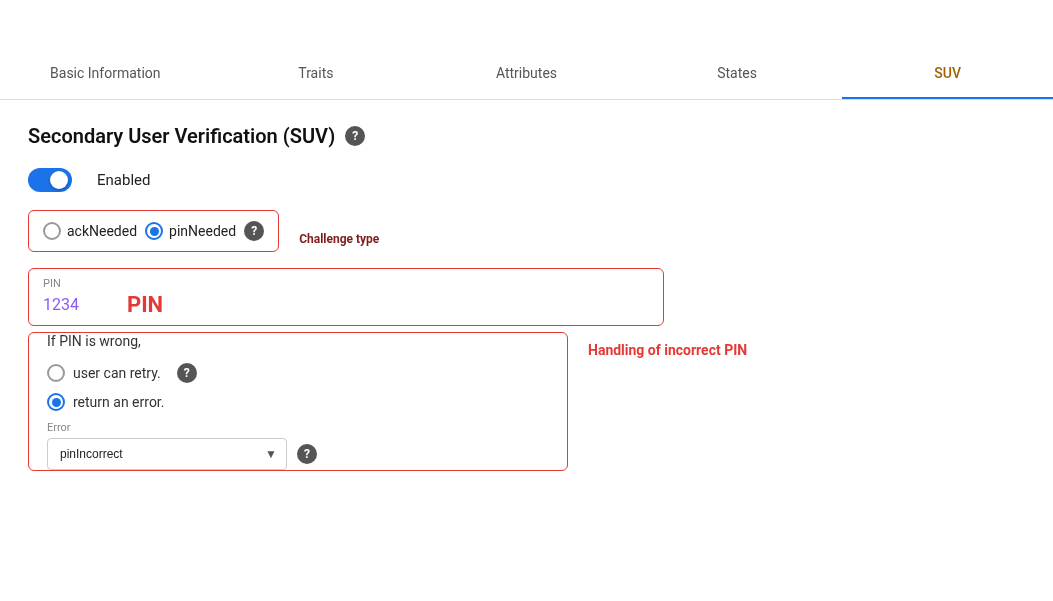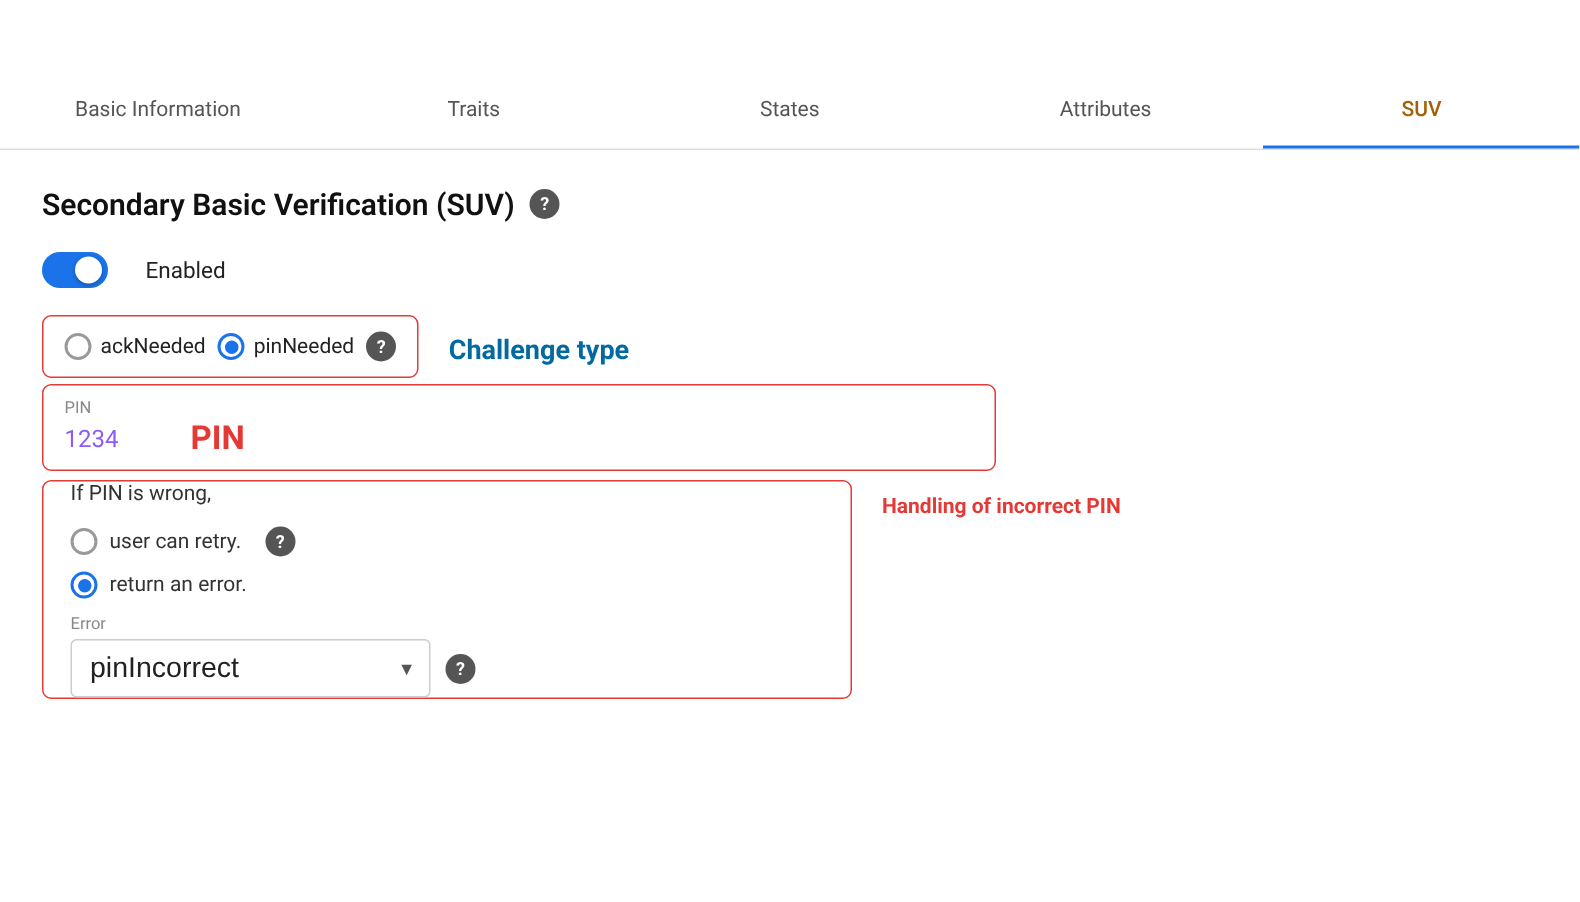--- a/index.html
+++ b/index.html
@@ -107,21 +107,21 @@
     .toggle-label {
       font-size: 15px;
       color: #222;
     }
 
     
     .radio-group-row {
       display: flex;
       align-items: center;
       gap: 8px;
-      margin-bottom: 4px;
+      margin-bottom: 16px;
       border: 1.5px solid #e53935;
       border-radius: 6px;
       padding: 10px 14px;
       width: fit-content;
     }
     .radio-option {
       display: flex;
       align-items: center;
       gap: 6px;
       cursor: pointer;
@@ -147,23 +147,23 @@
       border-radius: 50%;
       background: #1a73e8;
     }
     .radio-label {
       font-size: 14px;
       color: #222;
     }
 
     
     .annotation {
-      font-size: 18px;
+      font-size: 12px;
       font-weight: 700;
-      color: #0369a1;
+      color: #7f1d1d;
       margin-left: 20px;
     }
 
     .annotation-right {
       font-size: 14px;
       font-weight: 700;
       color: #e53935;
       margin-left: 20px;
       align-self: flex-start;
       padding-top: 10px;
@@ -249,21 +249,21 @@
     }
     .dropdown-row {
       display: flex;
       align-items: center;
       gap: 10px;
     }
     .dropdown-select {
       border: 1px solid #ccc;
       border-radius: 4px;
       padding: 8px 32px 8px 12px;
-      font-size: 19px;
+      font-size: 12px;
       color: #222;
       background: #fff;
       appearance: none;
       position: relative;
       width: 240px;
       cursor: pointer;
     }
     .dropdown-container {
       position: relative;
       width: 240px;
@@ -288,34 +288,34 @@
 <body>
 
 <div class="tab-bar">
   <div class="tab-item">
     <span>Basic Information</span>
   </div>
   <div class="tab-item">
     <span>Traits</span>
   </div>
   <div class="tab-item">
+    <span>Attributes</span>
+  </div>
+  <div class="tab-item">
     <span>States</span>
-  </div>
-  <div class="tab-item">
-    <span>Attributes</span>
   </div>
   <div class="tab-item active">
     <span>SUV</span>
   </div>
 </div>
 
 <div class="main-content">
 
   <div class="section-title">
-    <span>Secondary Basic Verification (SUV)</span>
+    <span>Secondary User Verification (SUV)</span>
     <span class="help-icon">?</span>
   </div>
 
   <div class="toggle-row">
     <label class="toggle">
 
       <div class="toggle-track">
         <div class="toggle-thumb"></div>
       </div>
     </label>

